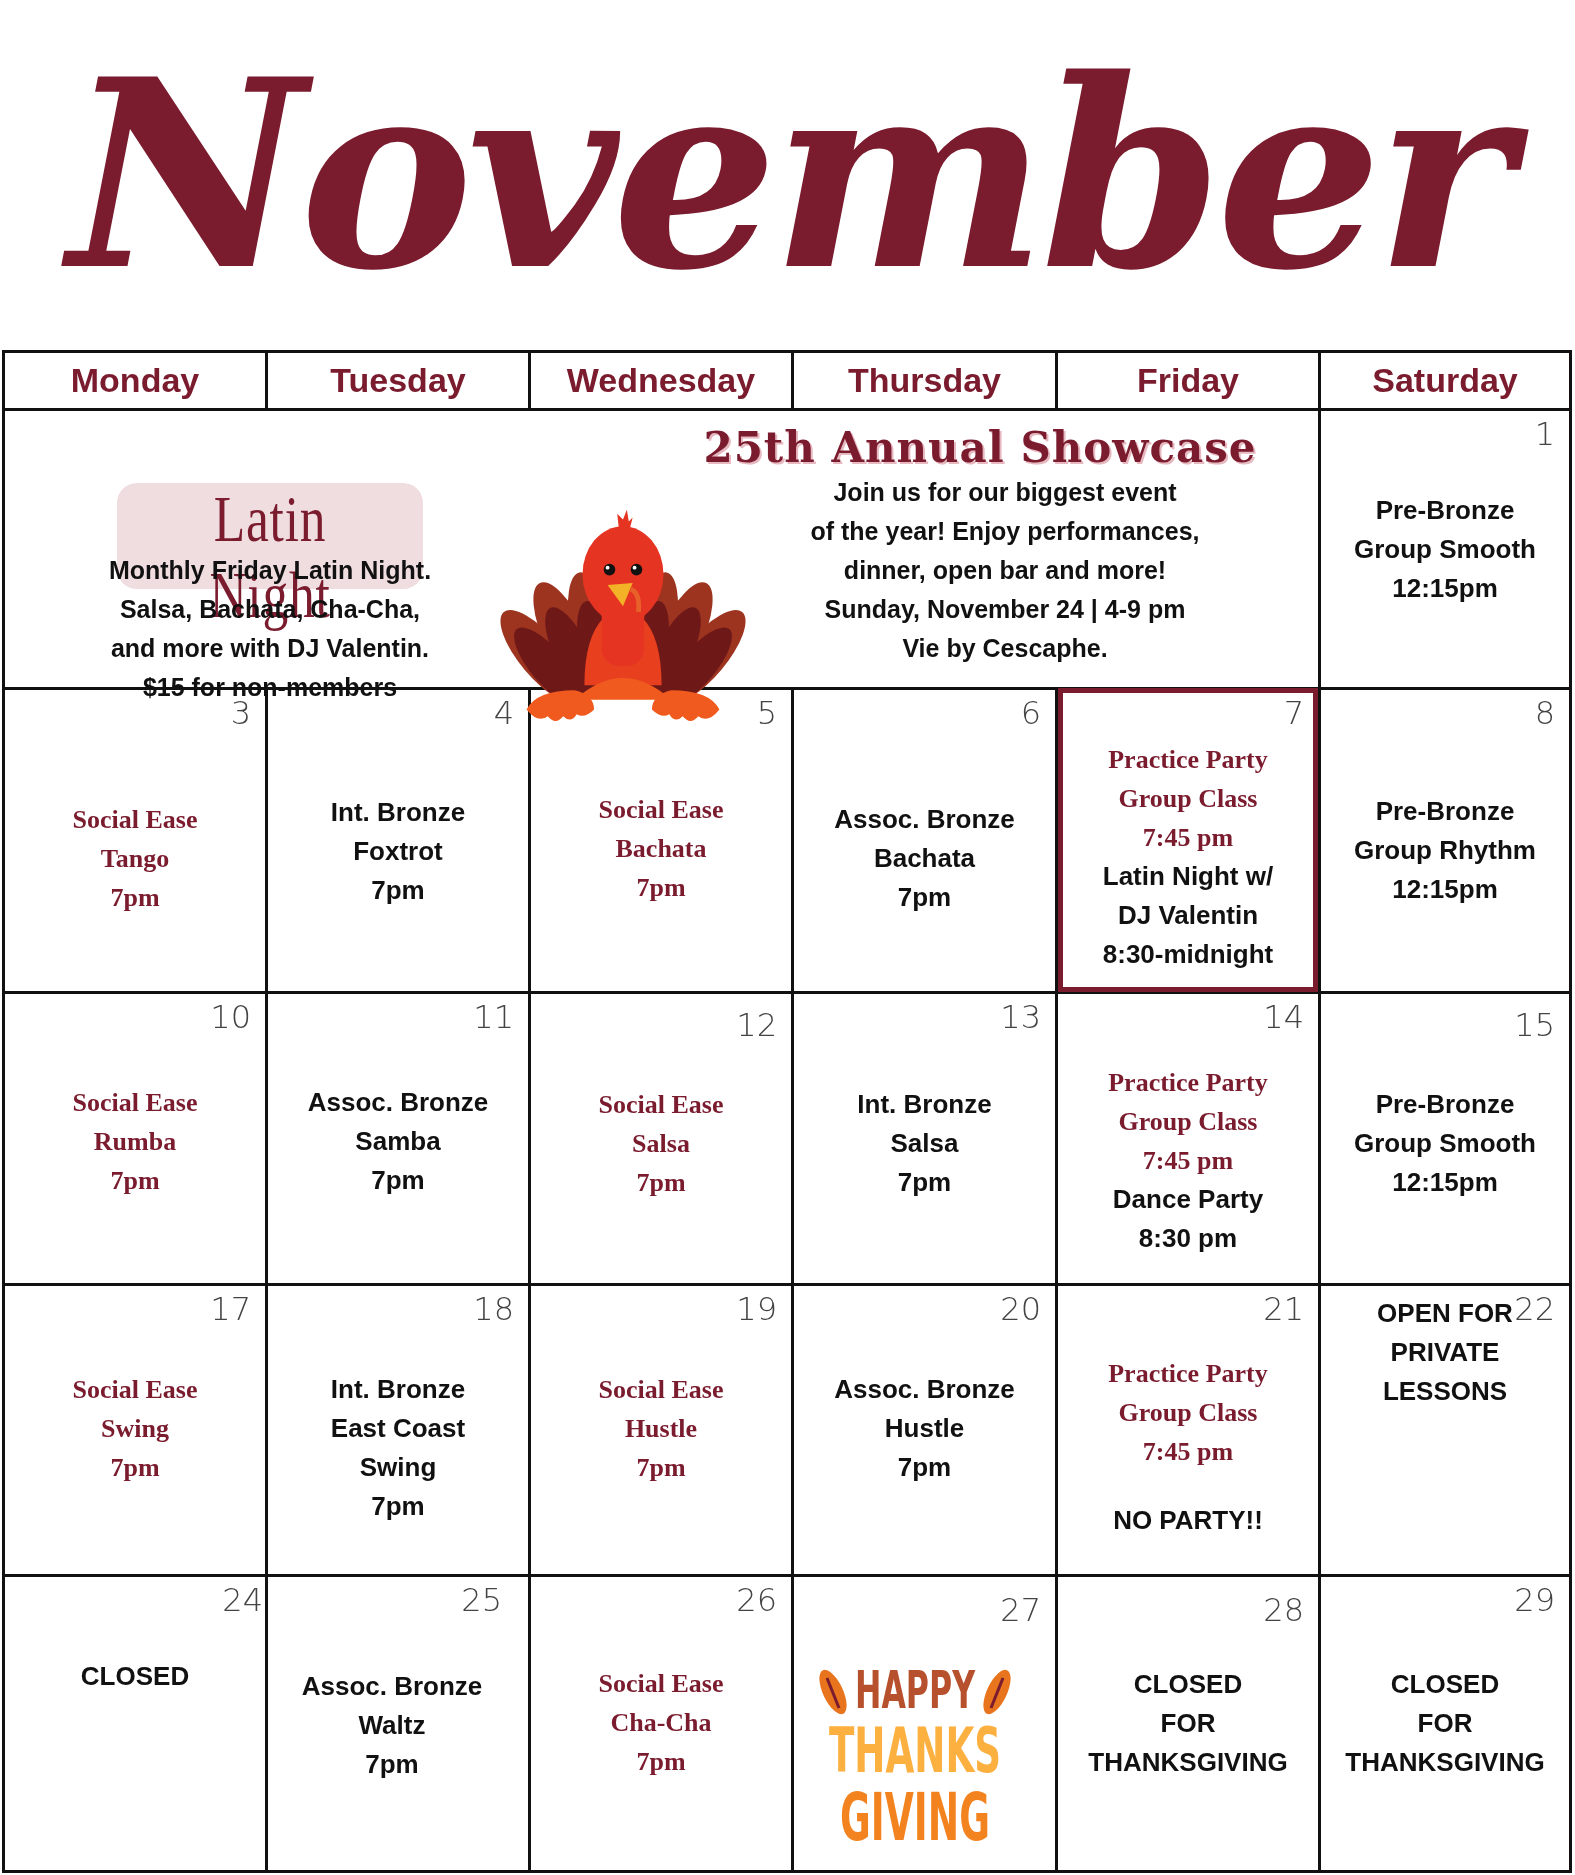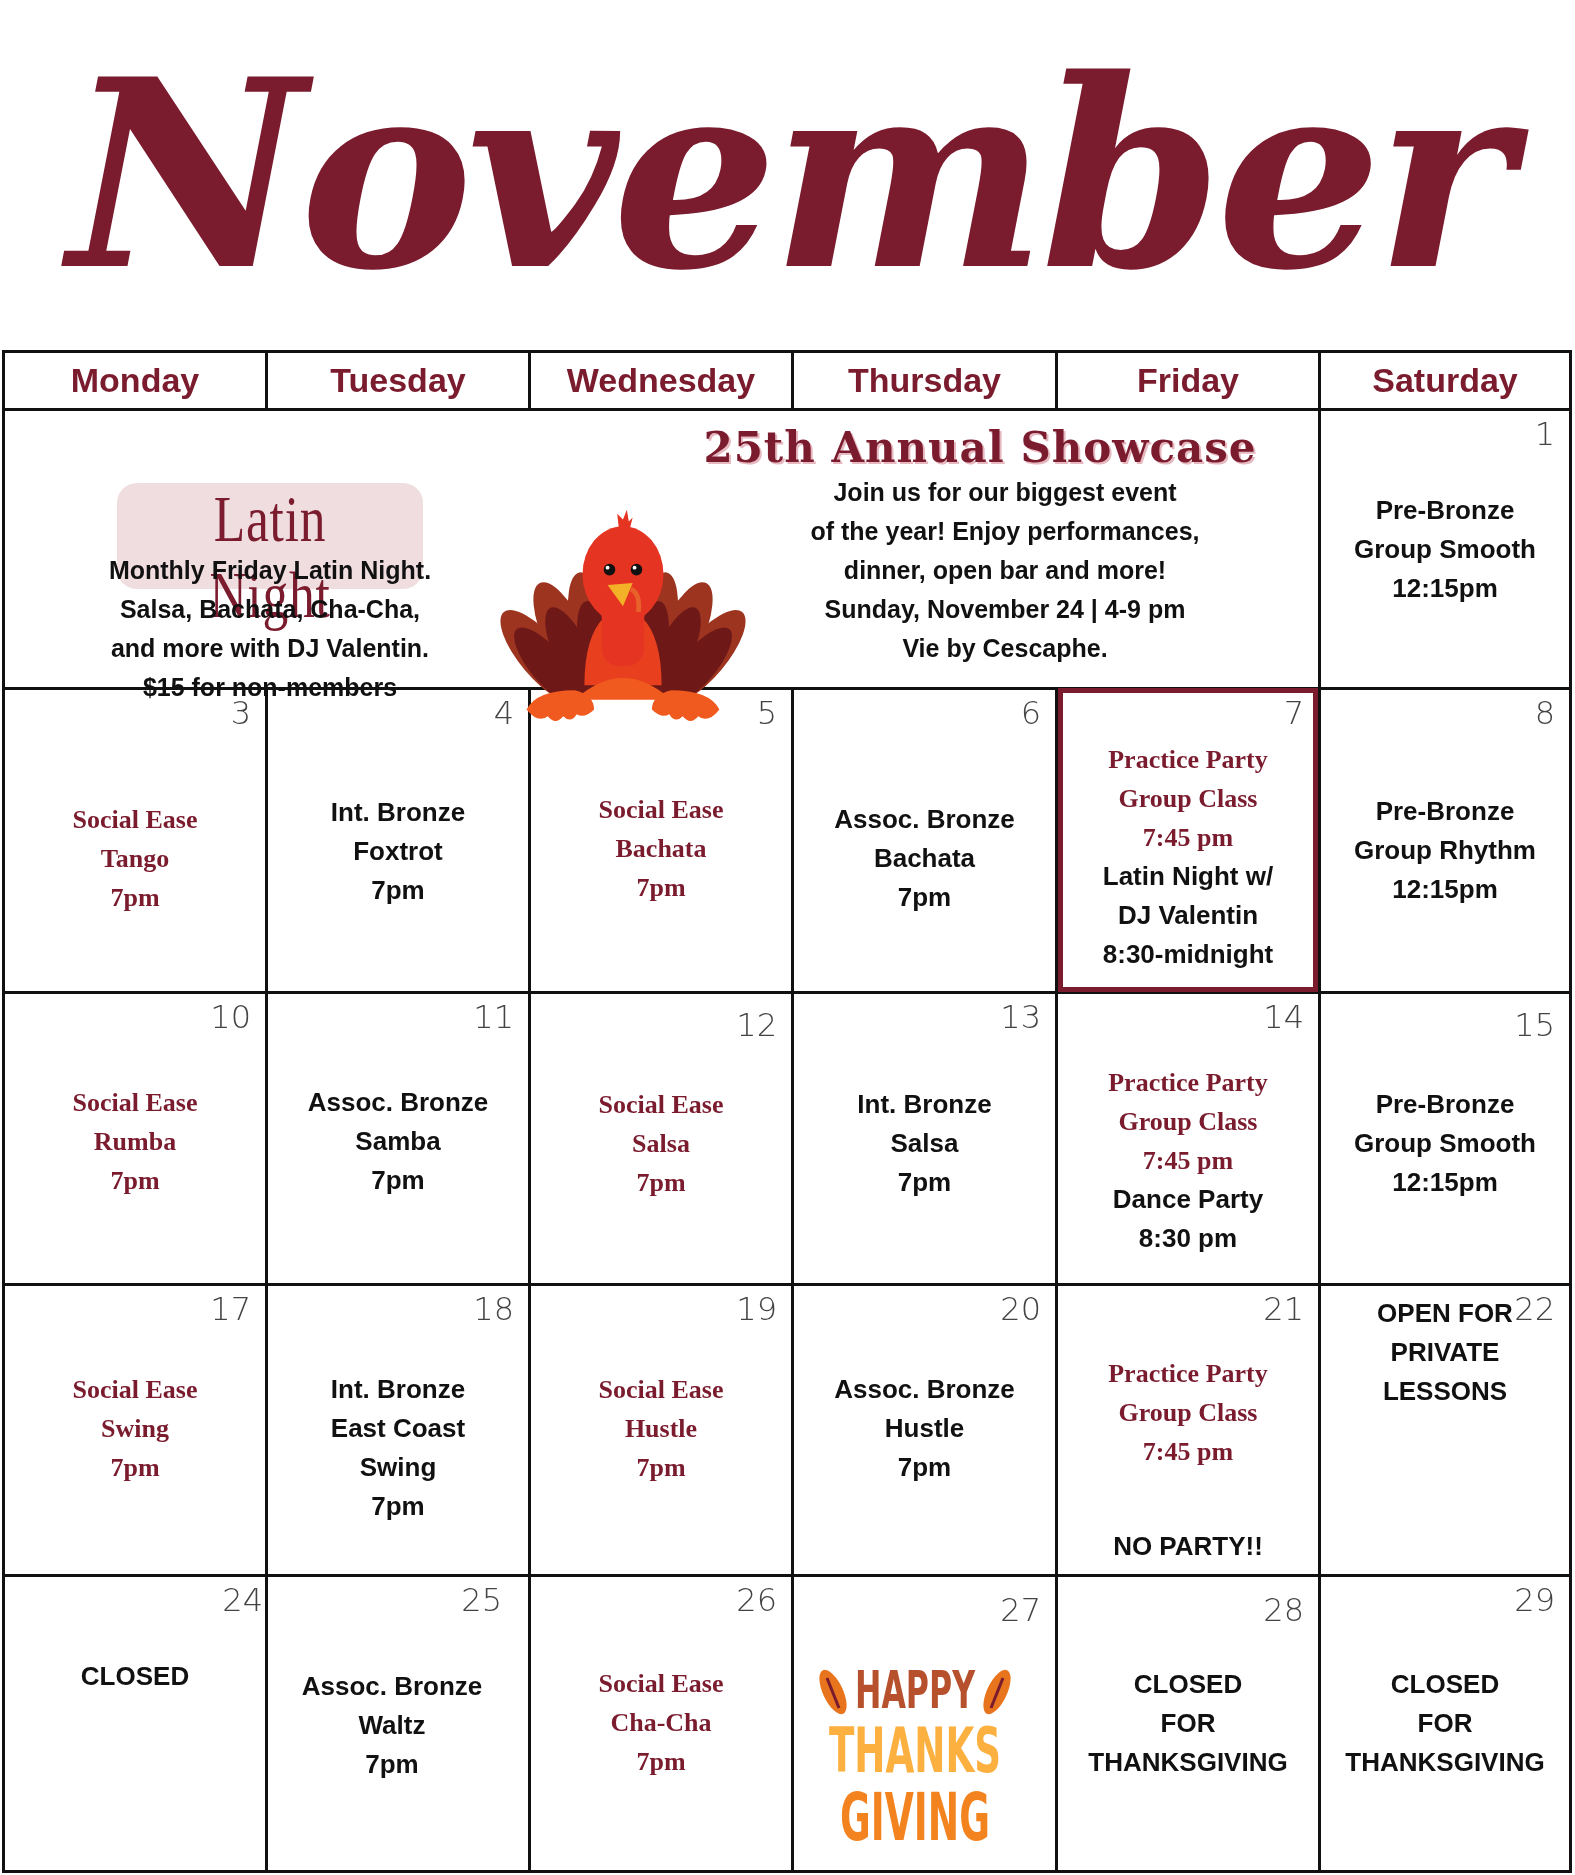--- a/index.html
+++ b/index.html
@@ -267,21 +267,21 @@
       <span class="black">Hustle</span>
       <span class="black">7pm</span>
     </div>
   </div>
   <div class="cell" style="left:1056px;top:936px;width:260px;height:288px">
     <span class="daynum">21</span>
     <div class="evt" style="top:68px">
       <span class="maroon">Practice Party</span>
       <span class="maroon">Group Class</span>
       <span class="maroon">7:45 pm</span>
-      <span class="black" style="margin-top:56px">NO PARTY!!</span>
+      <span class="black" style="margin-top:30px">NO PARTY!!</span>
     </div>
   </div>
   <div class="cell" style="left:1319px;top:936px;width:248px;height:135px">
     <span class="daynum">22</span>
     <div class="evt" style="top:8px">
       <span class="black">OPEN FOR</span>
       <span class="black">PRIVATE</span>
       <span class="black">LESSONS</span>
     </div>
   </div>

